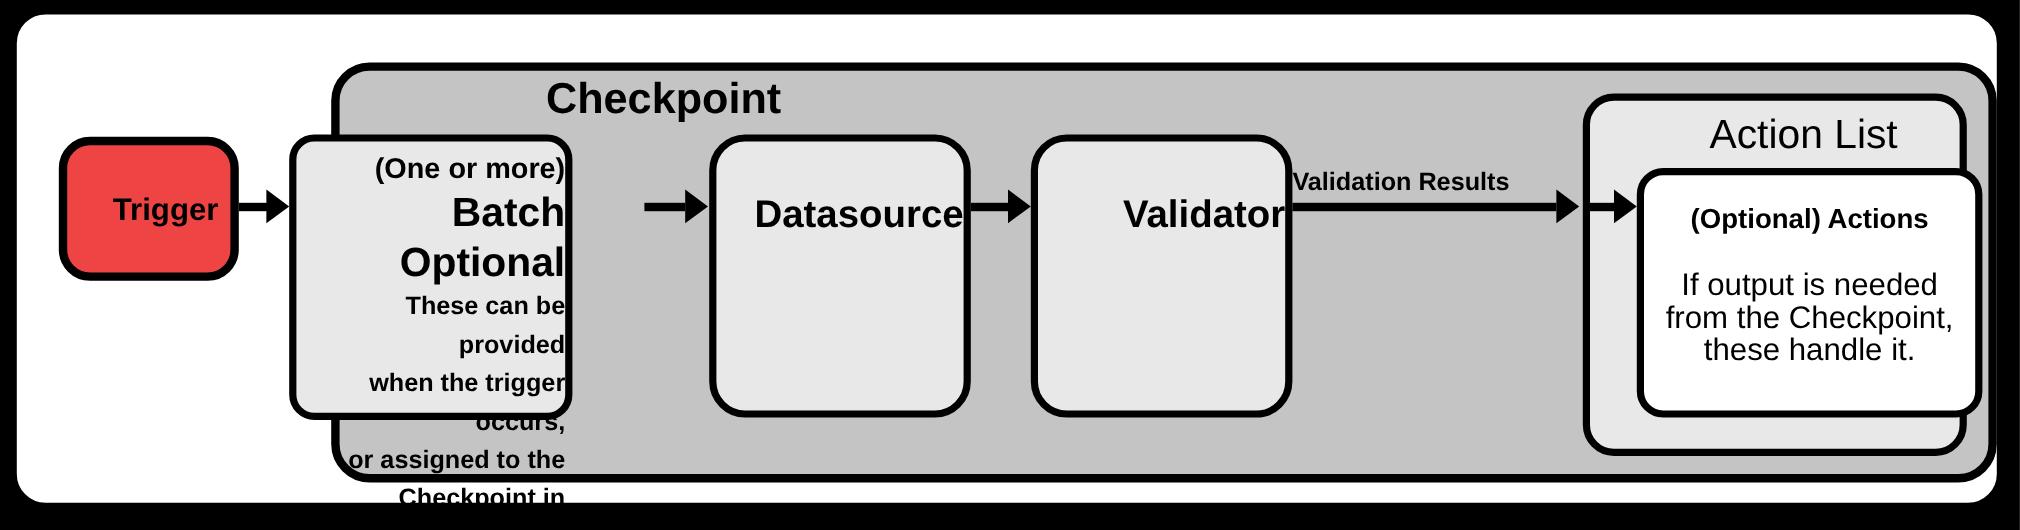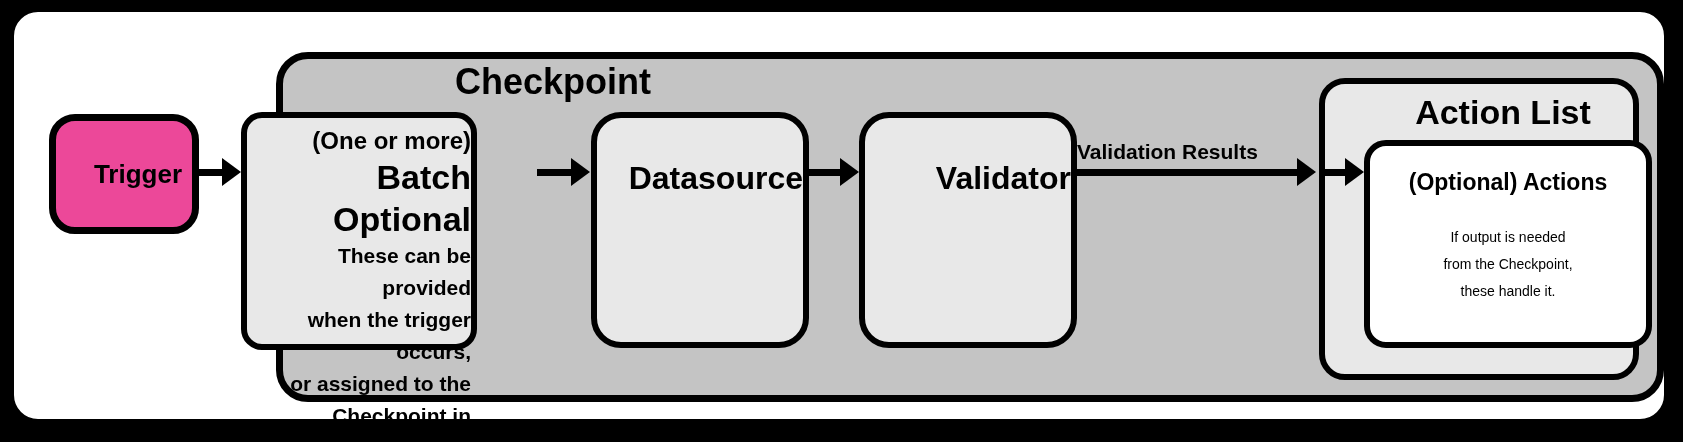--- a/index.html
+++ b/index.html
@@ -11,44 +11,44 @@
   #canvas{left:8px;top:6px;width:1662px;height:419px;background:#fff;
           border:6px solid #000;border-radius:30px;}
 
   
   #checkpoint{left:262px;top:40px;width:1388px;height:350px;background:#c4c4c4;
               border:7px solid #000;border-radius:32px;}
   #checkpoint-title{left:441px;top:50px;width:220px;text-align:left;
                     font-size:36px;font-weight:bold;line-height:40px;}
 
   
-  #trigger{left:35px;top:102px;width:150px;height:120px;background:#ec4899;
+  #trigger{left:35px;top:102px;width:150px;height:120px;background:#ef4444;
            border:7px solid #000;border-radius:26px;display:flex;align-items:center;justify-content:center;padding-left:28px;}
   #trigger .lbl{font-size:26px;font-weight:bold;}
 
   
   .node{background:#e8e8e8;border:6px solid #000;border-radius:30px;}
   #batch{left:227px;top:100px;width:236px;height:238px;text-align:right;border-radius:21px;}
   #batch .sub{margin-top:8px;font-size:24px;font-weight:bold;line-height:30px;}
   #batch .ttl{font-size:34px;font-weight:bold;line-height:42px;}
   #batch .desc{font-size:21px;font-weight:bold;line-height:32px;white-space:pre-line;}
 
   #datasource{left:577px;top:100px;width:218px;height:236px;}
   #validator{left:845px;top:100px;width:218px;height:236px;}
   .node-title{position:absolute;left:0;right:0;top:44px;text-align:right;
               font-size:32px;font-weight:bold;line-height:33px;}
 
   
   #action-list{left:1305px;top:66px;width:320px;height:302px;background:#e8e8e8;
                border:6px solid #000;border-radius:26px;text-align:center;}
-  #action-list .ttl{margin-top:8px;font-size:34px;font-weight:bold;line-height:40px;padding-left:48px;}
+  #action-list .ttl{margin-top:8px;font-size:34px;font-weight:normal;line-height:40px;padding-left:48px;}
   #actions-box{left:1350px;top:128px;width:288px;height:208px;background:#fff;
                border:6px solid #000;border-radius:22px;text-align:center;}
   #actions-box .ttl{margin-top:22px;font-size:23px;font-weight:bold;line-height:28px;}
-  #actions-box .desc{margin-top:28px;font-size:14px;line-height:27px;white-space:pre-line;}
+  #actions-box .desc{margin-top:28px;font-size:26px;line-height:27px;white-space:pre-line;}
 
   
   .aline{position:absolute;height:7px;background:#000;top:157px;}
   .ahead{position:absolute;width:0;height:0;top:146px;
          border-top:14px solid transparent;border-bottom:14px solid transparent;
          border-left:19px solid #000;}
   #vr-label{left:1063px;top:127px;font-size:21px;font-weight:bold;line-height:26px;}
 </style>
 </head>
 <body>

